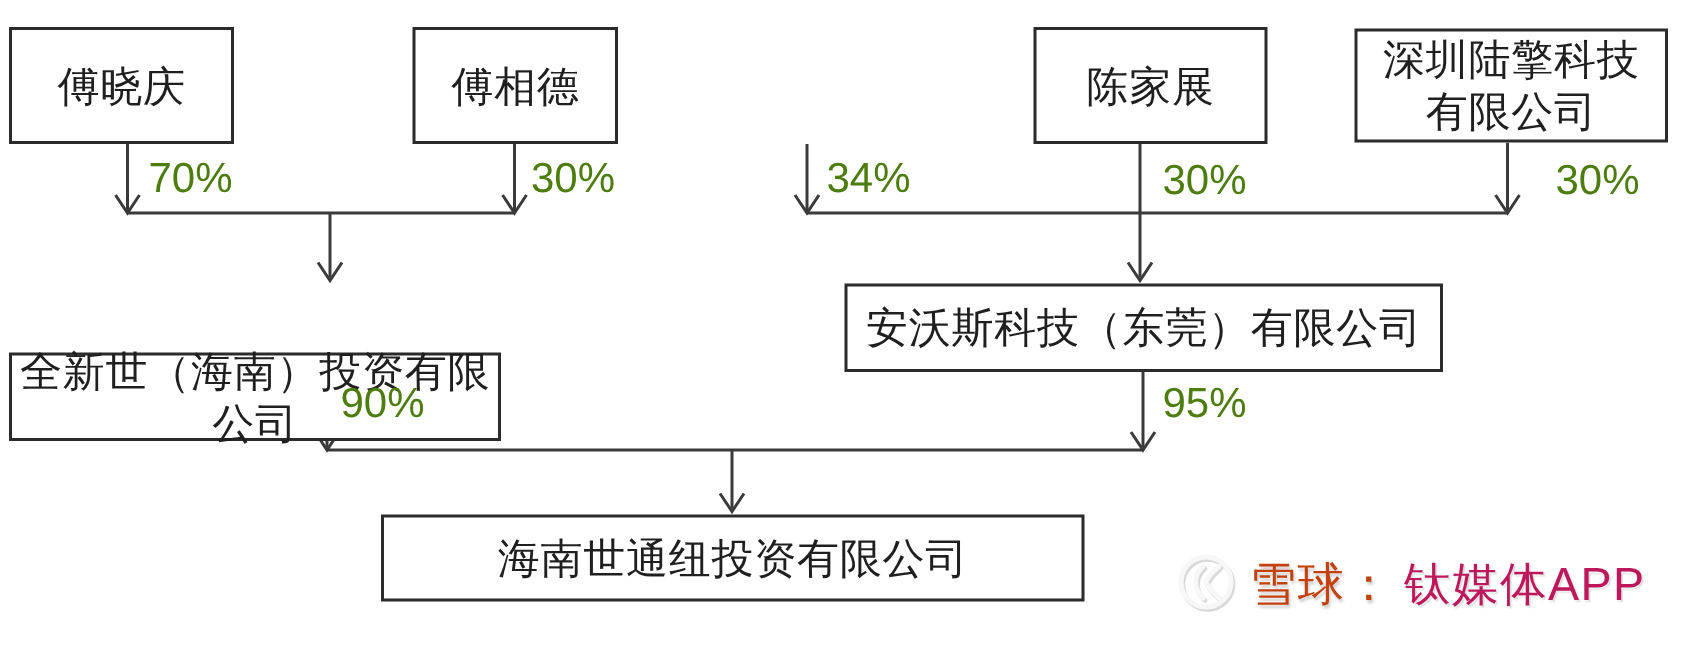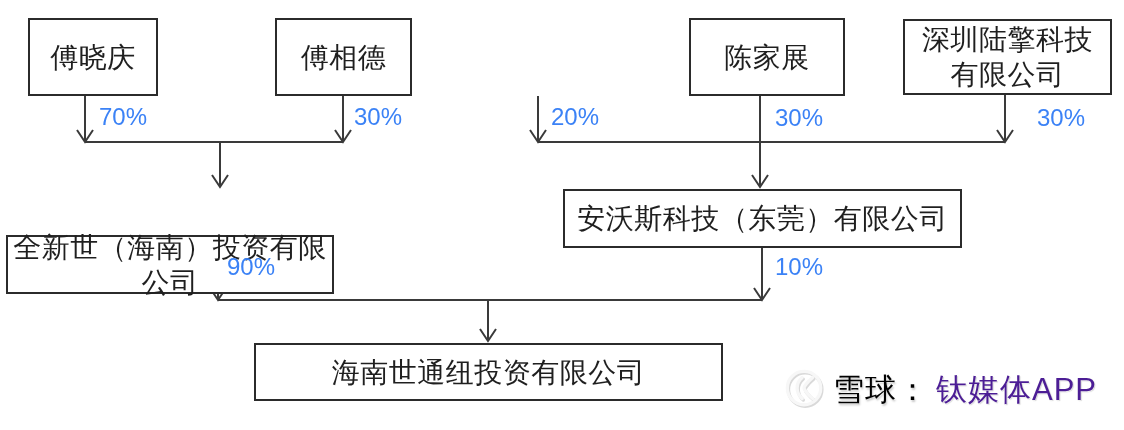--- a/index.html
+++ b/index.html
@@ -26,33 +26,33 @@
     justify-content: center;
     text-align: center;
   }
   .node-label {
     font-size: 28px;
     line-height: 1.25;
     color: #1f1f1f;
     white-space: pre-line;
     letter-spacing: 0.5px;
   }
-  .n1 { left: 28px;  top: 18px;  width: 130px; height: 78px; }
+  .n1 { left: 6px;  top: 18px;  width: 150px; height: 78px; }
   .n2 { left: 275px; top: 18px;  width: 137px; height: 78px; }
   .n3 { left: 470px; top: 18px;  width: 137px; height: 78px; }
   .n4 { left: 689px; top: 18px;  width: 156px; height: 78px; }
   .n5 { left: 903px; top: 19px;  width: 209px; height: 76px; }
   .n6 { left: 6px;  top: 189px; width: 328px; height: 59px; margin-top: 46px; }
   .n7 { left: 563px; top: 189px; width: 399px; height: 59px; justify-content: center; }
   .n8 { left: 254px; top: 343px; width: 469px; height: 58px; }
   .pct {
     position: absolute;
-    font-size: 24px;
+    font-size: 28px;
     line-height: 1;
-    color: #3b82f6;
+    color: #4d7c0f;
   }
   .p0 { left: 99px;   top: 105px; }
   .p1 { left: 354px;  top: 105px; }
   .p2 { left: 551px;  top: 105px; }
   .p3 { left: 775px;  top: 106px; }
   .p4 { left: 1037px; top: 106px; }
   .p5 { left: 227px;  top: 255px; }
   .p6 { left: 775px;  top: 255px; }
   .watermark {
     position: absolute;
@@ -65,25 +65,25 @@
   }
   .wm-logo { width: 42px; height: 42px; }
   .wm-text {
     font-size: 31px;
     line-height: 1;
     font-weight: 500;
     letter-spacing: 1px;
     white-space: nowrap;
   }
   .wm-prefix {
-    color: #000000;
+    color: #c2410c;
     text-shadow: 1px 2px 2px #c9c9c9;
   }
   .wm-suffix {
-    color: #4c1d95;
+    color: #be185d;
     text-shadow: 0 1px 1px #f3f3f3, 1px 1px 1px #cfcfcf;
   }
 </style>
 </head>
 <body>
 
 <div class="canvas">
 
   <svg class="connectors" viewBox="0 0 1124 430" xmlns="http://www.w3.org/2000/svg" fill="none" stroke="#3a3a3a" stroke-width="2">
 
@@ -130,25 +130,25 @@
   </div>
   <div class="node n7">
     <span class="node-label">安沃斯科技（东莞）有限公司</span>
   </div>
   <div class="node n8">
     <span class="node-label">海南世通纽投资有限公司</span>
   </div>
 
   <div class="pct p0">70%</div>
   <div class="pct p1">30%</div>
-  <div class="pct p2">20%</div>
+  <div class="pct p2">34%</div>
   <div class="pct p3">30%</div>
   <div class="pct p4">30%</div>
   <div class="pct p5">90%</div>
-  <div class="pct p6">10%</div>
+  <div class="pct p6">95%</div>
 
   <div class="watermark">
     <svg class="wm-logo" viewBox="0 0 44 44" xmlns="http://www.w3.org/2000/svg" fill="none" stroke-linecap="round">
       <g stroke="#d9d9d9" stroke-width="3.5" transform="translate(1.2,1.6)">
         <circle cx="21" cy="21" r="17.5"></circle>
         <path d="M19 10 C 12 16, 12 26, 19 32"></path>
         <path d="M30 10 C 23 16, 21 20, 21 21 C 21 22, 23 26, 30 32"></path>
       </g>
       <g stroke="#f7f7f7" stroke-width="3.5">
         <circle cx="21" cy="21" r="17.5"></circle>

